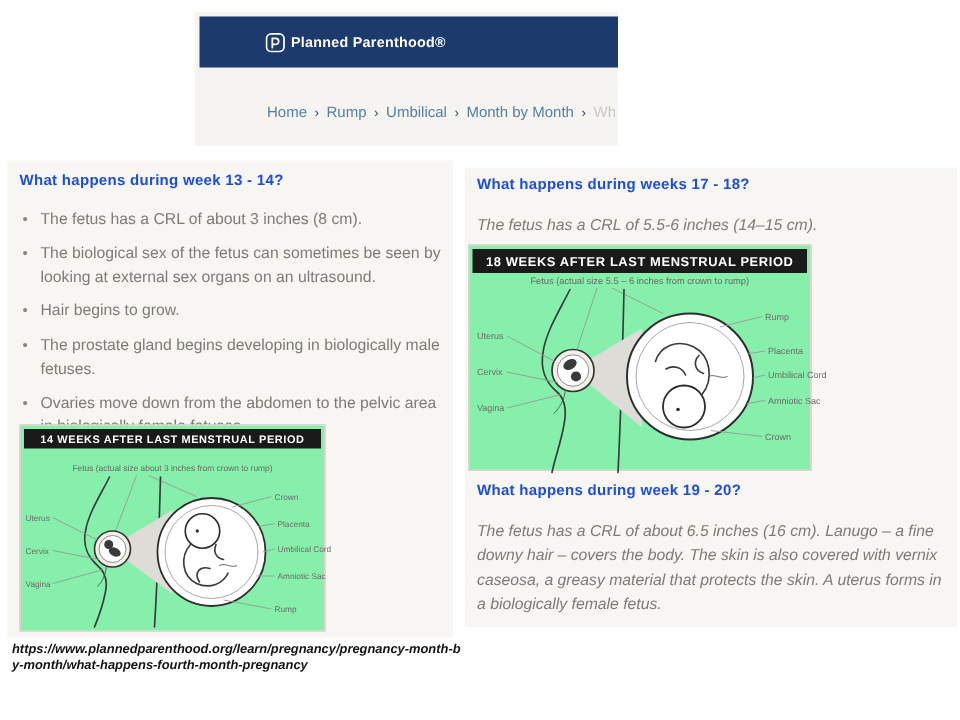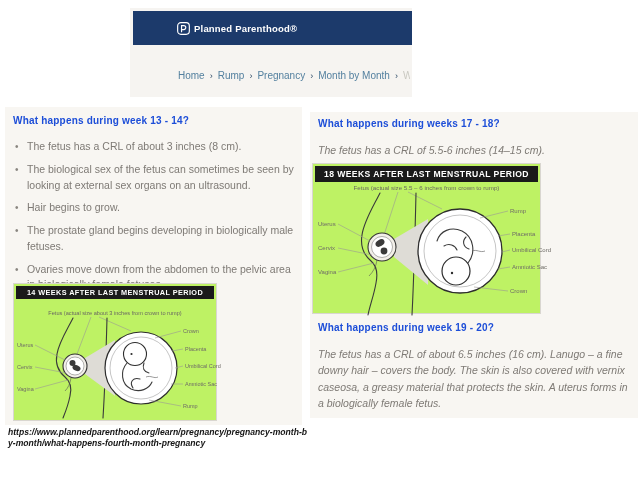--- a/index.html
+++ b/index.html
@@ -26,21 +26,21 @@
   h2.sect{margin:0;font-size:10px;font-weight:bold;color:#1d4ed8;letter-spacing:.2px;}
   .body-txt{font-size:10.5px;line-height:1.55;color:#7e7a75;font-style:italic;}
 
   .hd-l{position:absolute;left:8px;top:8px;width:285px;}
   ul.bullets{position:absolute;left:8px;top:32px;width:284px;margin:0;padding:0;list-style:none;}
   ul.bullets li{position:relative;padding-left:14px;margin-bottom:7px;
                 font-size:10.5px;line-height:1.5;color:#7e7a75;}
   ul.bullets li .dot::before{content:"•";position:absolute;left:2px;top:0;color:#8a8680;font-size:10px;}
 
   
-  .diagram{position:absolute;background:#bef264;border:1px solid #d9d6d0;box-sizing:border-box;}
+  .diagram{position:absolute;background:#86efac;border:1px solid #d9d6d0;box-sizing:border-box;}
   .dg-left{left:8px;top:176px;width:204px;height:138px;}
   .dg-right{left:2px;top:51px;width:229px;height:151px;}
   .dg-title{background:#1a1a1a;color:#ffffff;font-weight:bold;text-align:center;
             letter-spacing:.4px;}
   .dg-left .dg-title{font-size:7.3px;line-height:13px;height:13px;margin:2px 2px 11px 2px;}
   .dg-right .dg-title{font-size:8.6px;line-height:16px;height:16px;margin:2px 2px 0 2px;}
   .dg-sub{text-align:center;color:#6a6762;}
   .dg-left .dg-sub{font-size:5.6px;margin-top:2px;}
   .dg-right .dg-sub{font-size:6.2px;margin-top:2px;}
   svg.art{display:block;margin:0 auto;overflow:visible;}
@@ -72,21 +72,21 @@
     <div class="navbar">
       <div class="logo">
         <svg width="13" height="13" viewBox="0 0 20 20">
           <rect x="1" y="1" width="18" height="18" rx="5" fill="none" stroke="#ffffff" stroke-width="1.8"></rect>
           <path d="M7 15 V5.5 h3.4 a3.1 3.1 0 0 1 0 6.2 H7" fill="none" stroke="#ffffff" stroke-width="1.8" stroke-linecap="round"></path>
         </svg>
         <span class="logo-text">Planned Parenthood®</span>
       </div>
     </div>
     <div class="crumbs">
-      <a>Home</a><span class="crumb-sep">›</span><a>Rump</a><span class="crumb-sep">›</span><a>Pregnancy</a><span class="crumb-sep">›</span><a>Month by Month</a><span class="crumb-sep">›</span><span class="crumb-current">What h</span>
+      <a>Home</a><span class="crumb-sep">›</span><a>Rump</a><span class="crumb-sep">›</span><a>Umbilical</a><span class="crumb-sep">›</span><a>Month by Month</a><span class="crumb-sep">›</span><span class="crumb-current">What h</span>
     </div>
   </div>
 
   <div class="panel panel-left">
     <h2 class="sect hd-l">What happens during week 13 - 14?</h2>
     <ul class="bullets">
       <li><span class="dot"></span><span>The fetus has a CRL of about 3 inches (8 cm).</span></li>
       <li><span class="dot"></span><span>The biological sex of the fetus can sometimes be seen by looking at external sex organs on an ultrasound.</span></li>
       <li><span class="dot"></span><span>Hair begins to grow.</span></li>
       <li><span class="dot"></span><span>The prostate gland begins developing in biologically male fetuses.</span></li>

